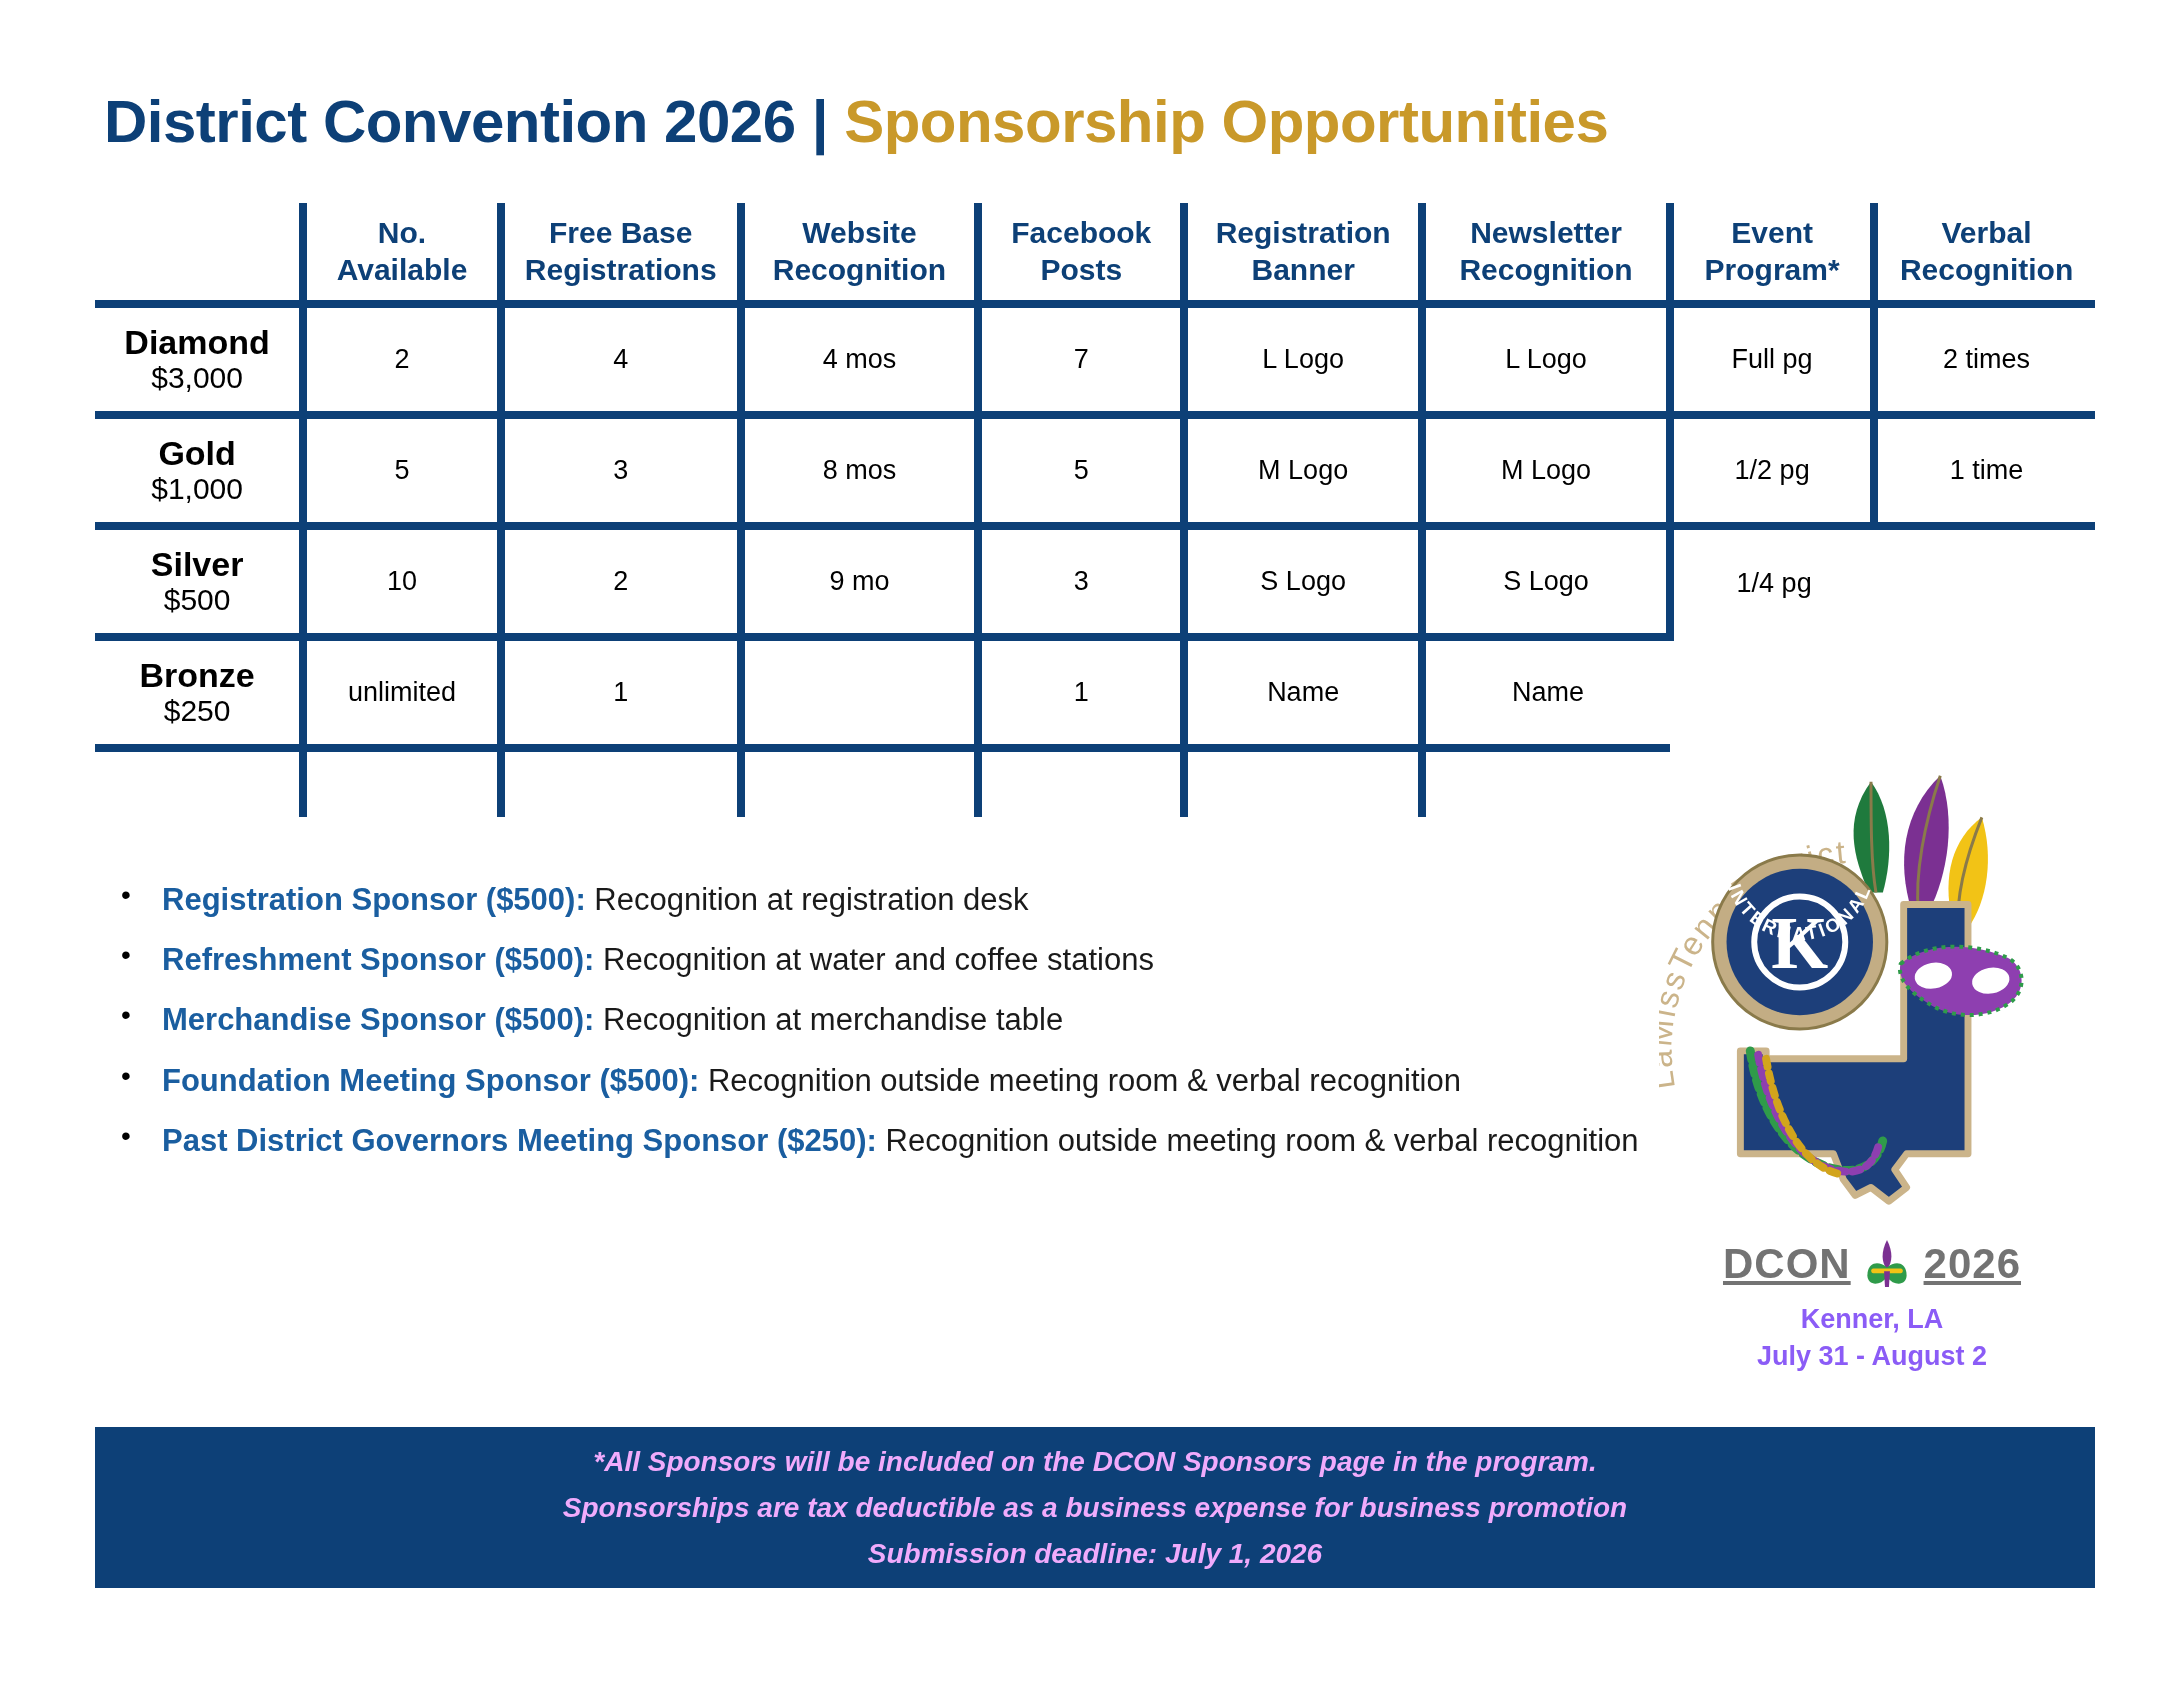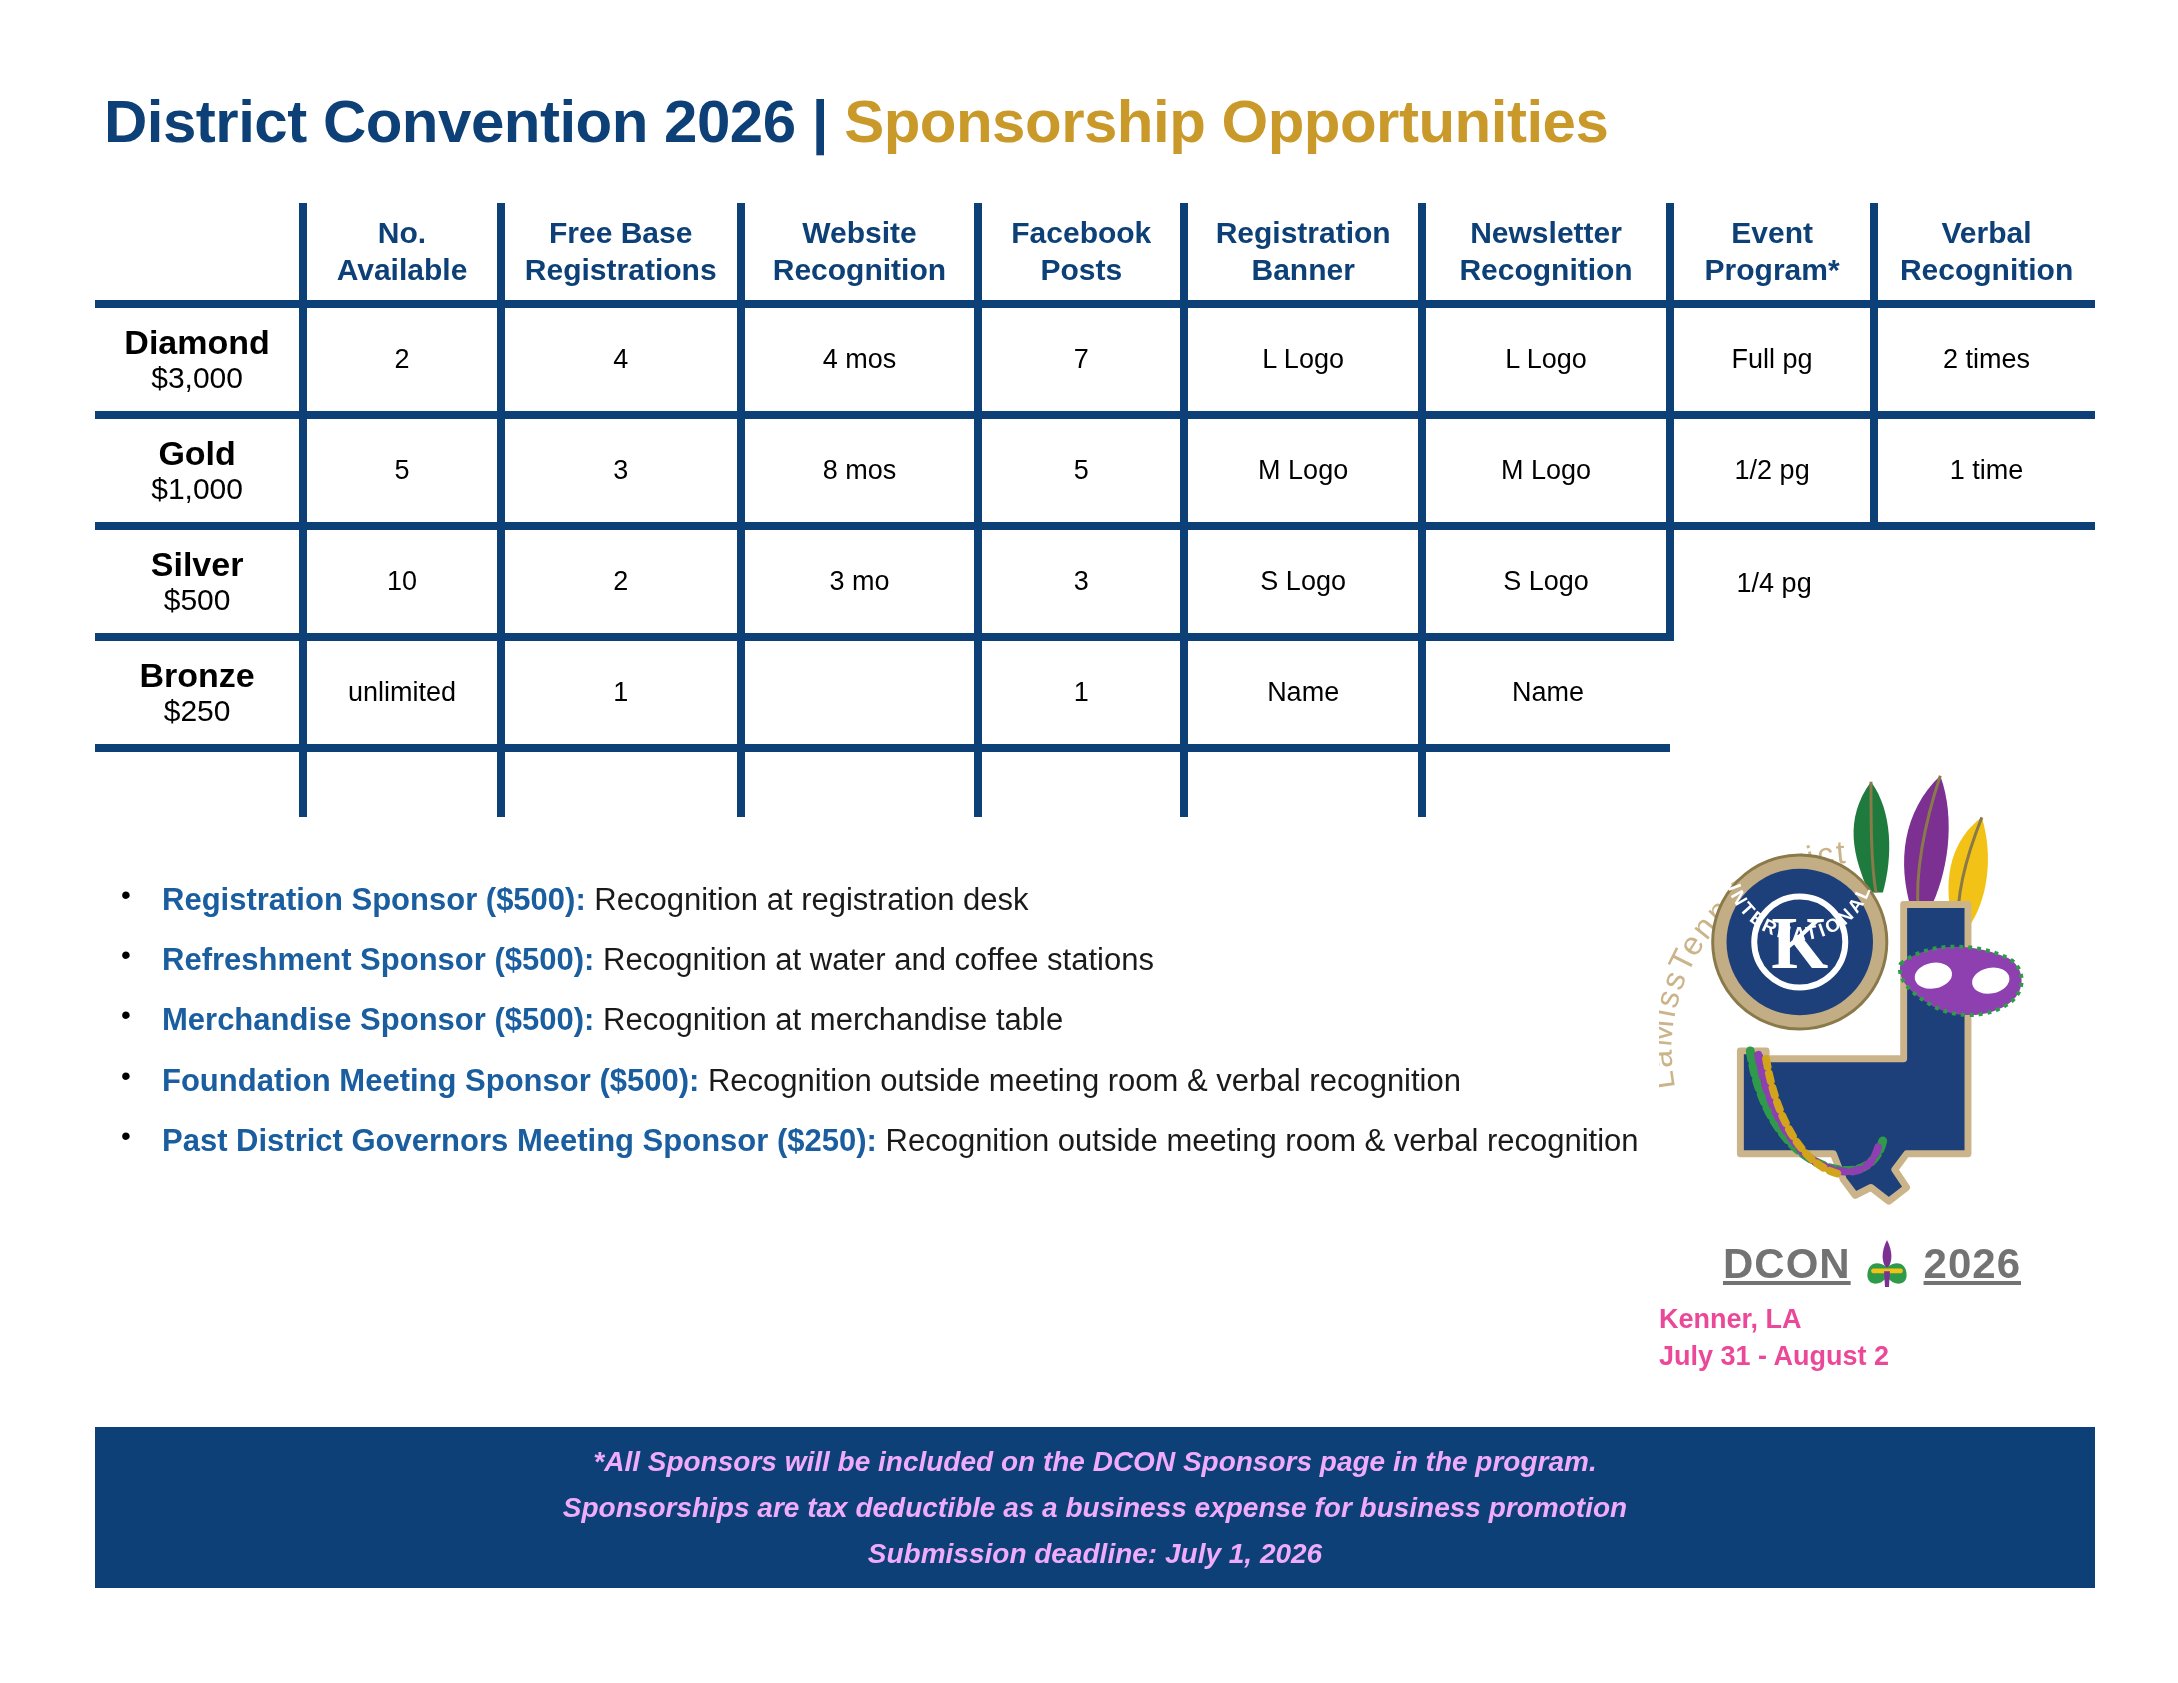--- a/index.html
+++ b/index.html
@@ -184,22 +184,22 @@
     display: inline-block;
     vertical-align: middle;
     margin: 0 8px;
     position: relative;
     top: 2px;
   }
   .dcon-city, .dcon-dates {
     position: absolute;
     left: 0;
     width: 426px;
-    text-align: left;
-    color: #ec4899;
+    text-align: center;
+    color: #8b5cf6;
     font-weight: bold;
     font-size: 27px;
   }
   .dcon-city  { top: 550px; }
   .dcon-dates { top: 587px; }
 
   
   .footer {
     position: absolute;
     left: 95px;
@@ -311,21 +311,21 @@
       <td>1 time</td>
     </tr>
 
     <tr class="drow">
       <td class="tier-cell">
         <span class="tier-name">Silver</span>
         <span class="tier-price">$500</span>
       </td>
       <td>10</td>
       <td>2</td>
-      <td>3 mo</td>
+      <td>9 mo</td>
       <td>3</td>
       <td>S Logo</td>
       <td>S Logo</td>
       <td>1/4 pg</td>
       <td class="nb-left"></td>
     </tr>
 
     <tr class="drow">
       <td class="tier-cell">
         <span class="tier-name">Bronze</span>

